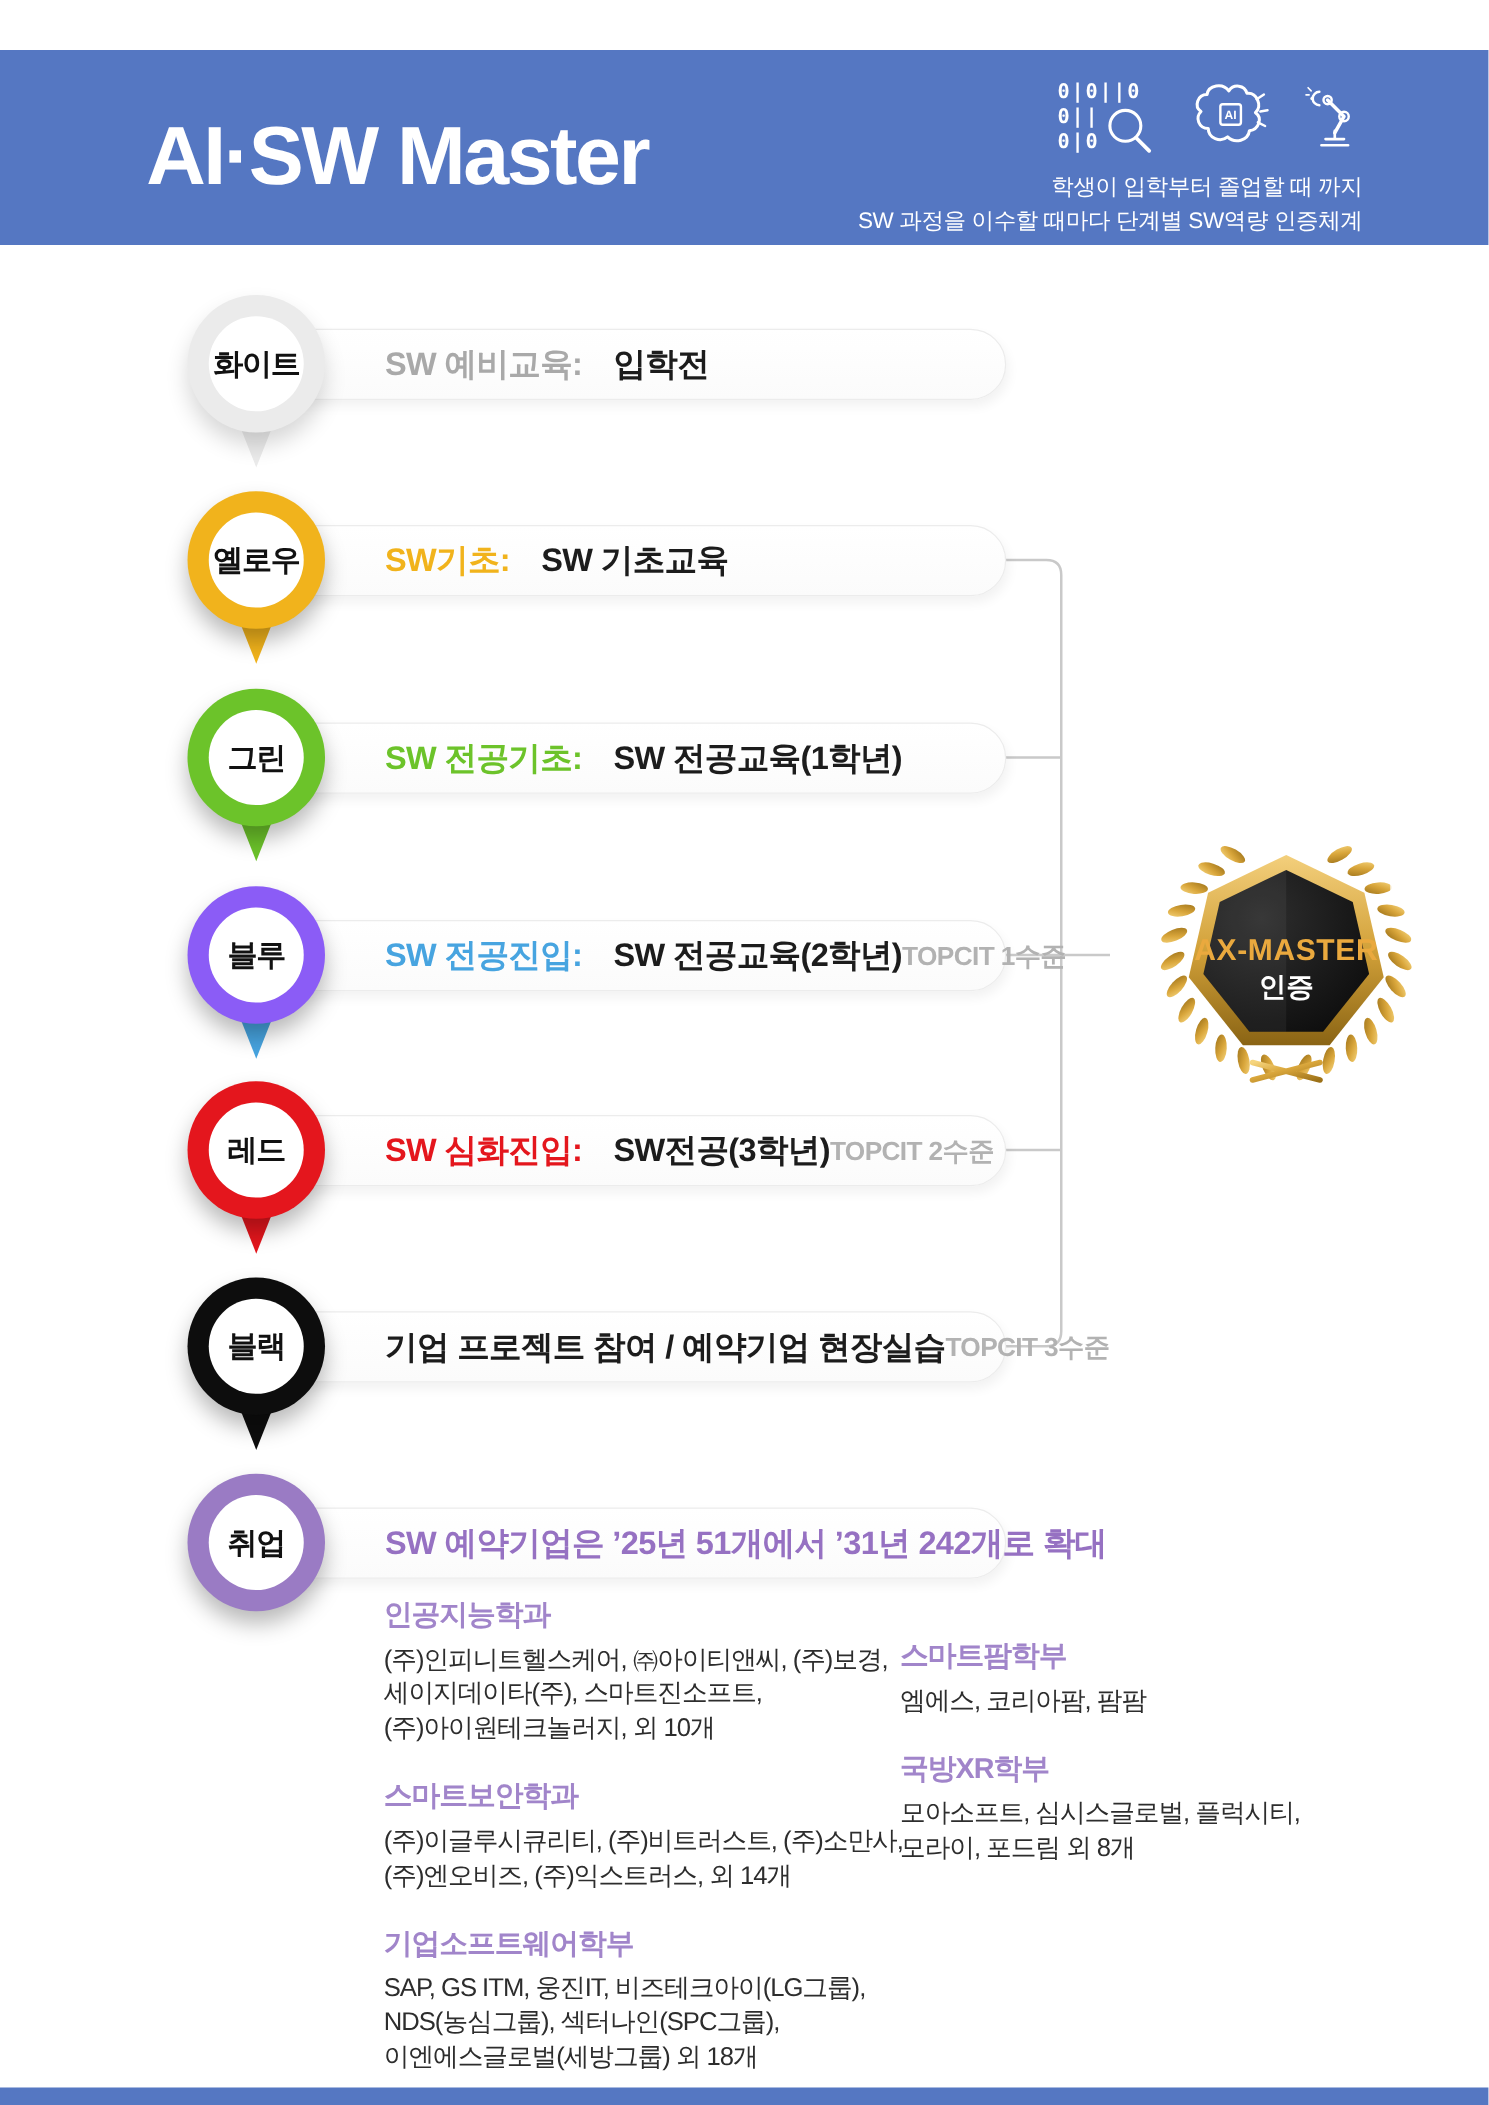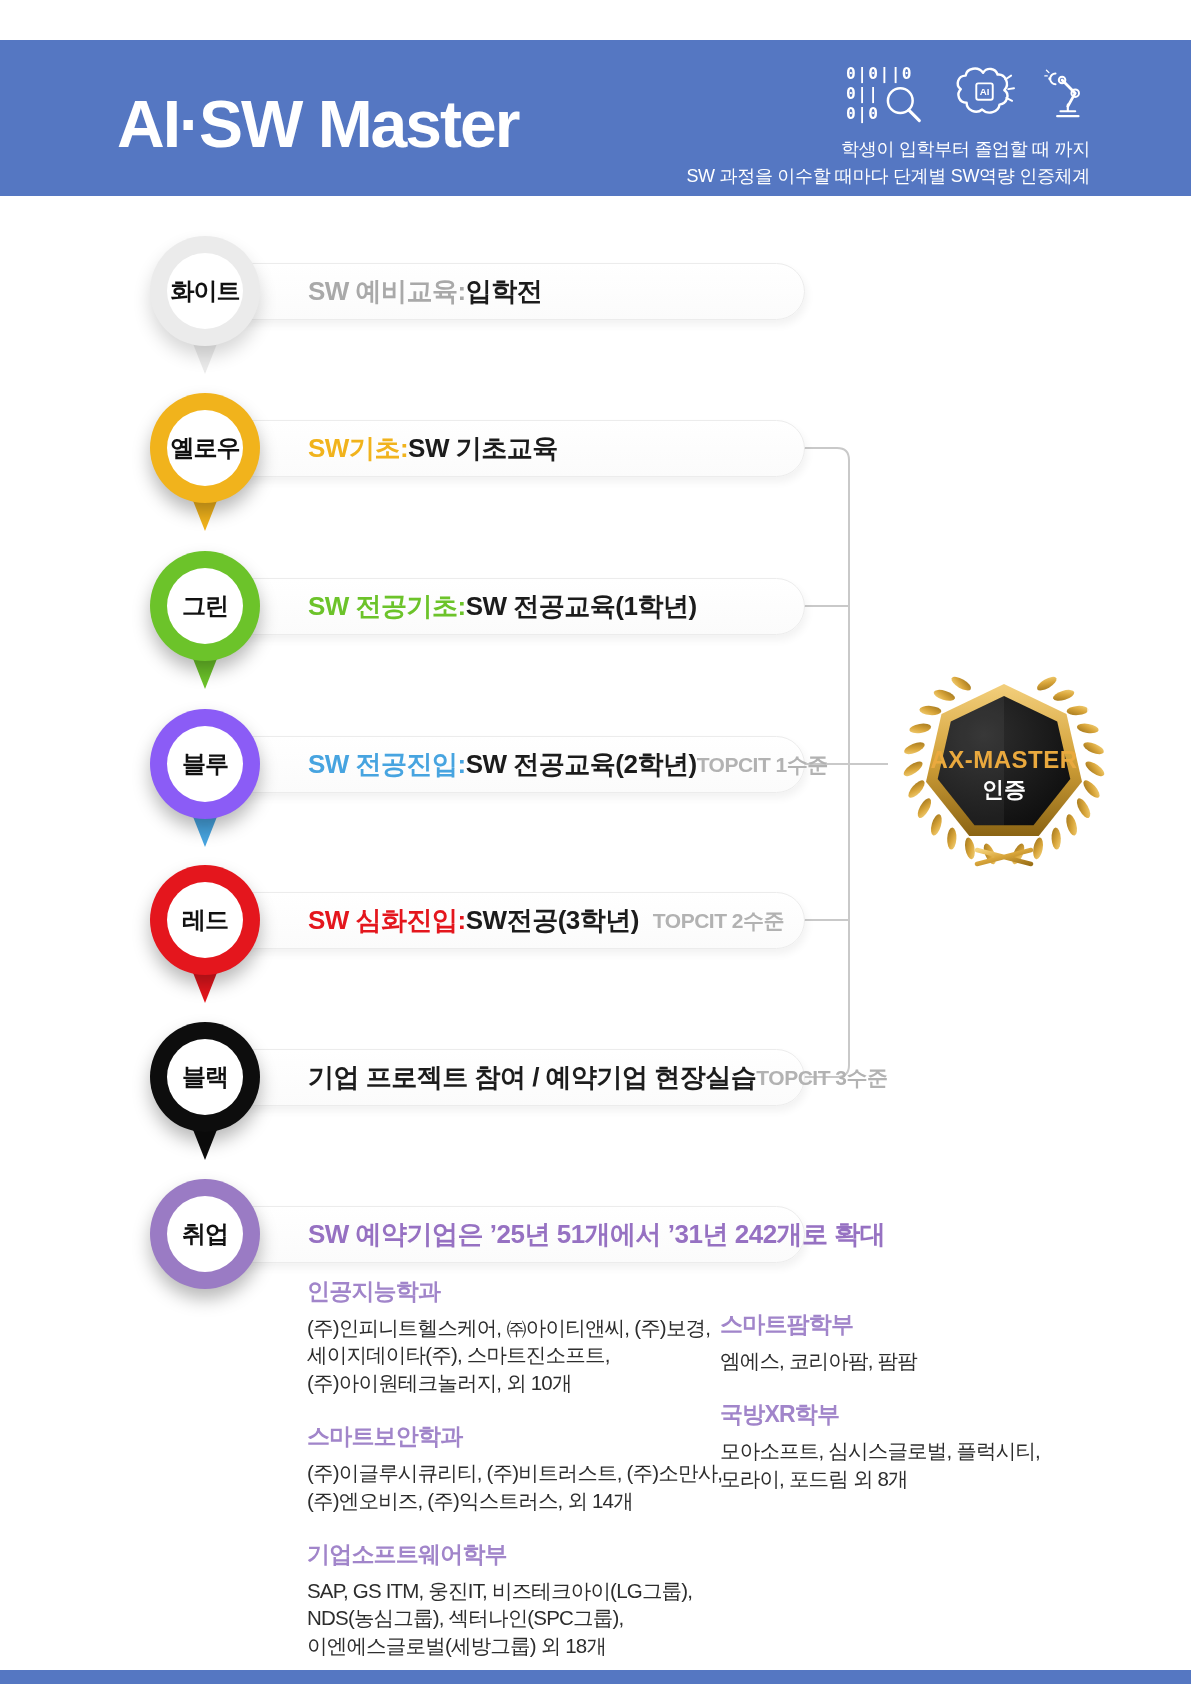--- a/index.html
+++ b/index.html
@@ -13,36 +13,36 @@
   .tagline{position:absolute;right:101px;top:136px;text-align:right;color:#fff;font-size:18px;line-height:27px;font-weight:500;letter-spacing:-0.3px;white-space:nowrap;}
   .bottom-strip{position:absolute;left:0;top:1670px;width:100%;height:14px;}
   
   .connector{position:absolute;left:0;top:0;pointer-events:none;}
   
   .pill{position:absolute;left:205px;width:600px;height:57px;border-radius:29px;
         background:linear-gradient(#ffffff,#fbfbfb);border:1px solid #ececec;
         box-shadow:2px 5px 9px rgba(0,0,0,0.055);display:flex;align-items:center;
         padding:0 20px 0 102px;box-sizing:border-box;}
   .row-text{font-size:26px;font-weight:800;color:#1c1c1c;letter-spacing:-0.5px;white-space:nowrap;display:flex;}
-  .prefix{margin-right:0;}
+  .prefix{margin-right:25px;}
   .prefix:empty{margin:0;}
   .topcit{margin-left:auto;font-size:21px;font-weight:700;color:#b2b2b2;letter-spacing:-0.5px;white-space:nowrap;}
   .pin-outer{position:absolute;left:150px;width:110px;height:110px;border-radius:50%;
              box-shadow:0 10px 18px rgba(0,0,0,0.28);}
   .pin-inner{position:absolute;left:17px;top:17px;width:76px;height:76px;border-radius:50%;background:#fff;
              display:flex;align-items:center;justify-content:center;font-size:24px;font-weight:800;color:#111;letter-spacing:-1px;}
   .pin-tail{position:absolute;left:186px;width:0;height:0;border-left:19px solid transparent;border-right:19px solid transparent;}
   
   .col{position:absolute;top:1276px;}
   .col-left{left:307px;width:400px;}
   .col-right{left:720px;width:420px;margin-top:33px;}
   .dept{margin-bottom:25px;}
   .dept h3{margin:0 0 7px 0;font-size:23px;font-weight:800;color:#a185ca;letter-spacing:-0.8px;}
   .dept p{margin:0;font-size:20.5px;line-height:27.4px;color:#2d2d2d;letter-spacing:-0.8px;white-space:nowrap;}
-  .badge-wrap{position:absolute;left:899px;top:659px;width:210px;height:210px;text-align:center;}
+  .badge-wrap{position:absolute;left:924px;top:659px;width:210px;height:210px;text-align:center;}
   .badge-wrap svg{display:block;}
   .bold-svg-text{font-family:"Liberation Sans","DejaVu Sans",sans-serif;font-weight:800;}
 </style>
 </head>
 <body>
 
 <div class="page">
 
   <div class="band" style="background: rgb(85, 119, 194);"></div>
   <div class="brand">AI·SW Master</div>

